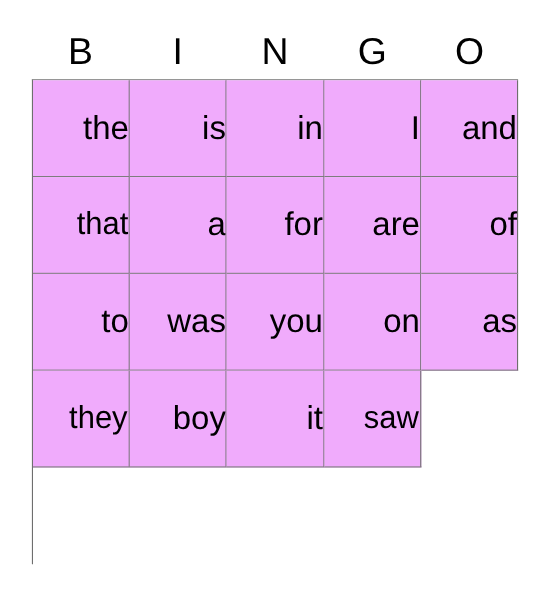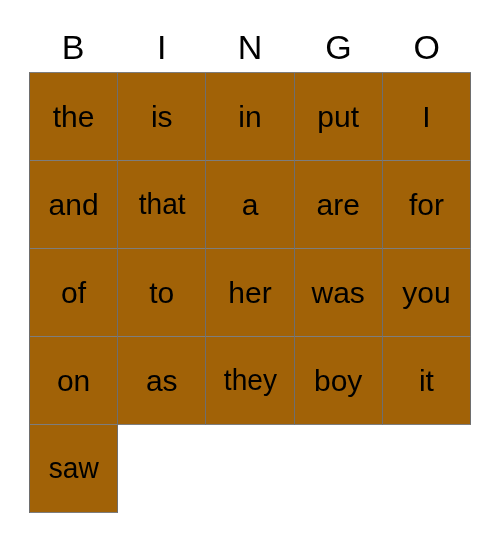--- a/index.html
+++ b/index.html
@@ -59,23 +59,23 @@
     grid-template-columns: repeat(5, 1fr);
     grid-template-rows: repeat(5, 1fr);
     background: #ffffff;
   }
   .cell {
     box-sizing: border-box;
     border-right: 1px solid #6e6e6e;
     border-bottom: 1px solid #7d7d7d;
     display: flex;
     align-items: center;
-    justify-content: center;
+    justify-content: flex-end;
     overflow: hidden;
-    background: #a16207;
+    background: #f0abfc;
   }
   .cell-text {
     font-size: 30px;
     line-height: 1;
     color: #000000;
     white-space: nowrap;
     text-align: center;
     display: block;
   }
   
@@ -106,52 +106,46 @@
     <div class="cell">
         <span class="cell-text">the</span>
       </div>
     <div class="cell">
         <span class="cell-text">is</span>
       </div>
     <div class="cell">
         <span class="cell-text">in</span>
       </div>
     <div class="cell">
-        <span class="cell-text">put</span>
-      </div>
-    <div class="cell">
         <span class="cell-text">I</span>
       </div>
 
     <div class="cell">
         <span class="cell-text">and</span>
       </div>
     <div class="cell">
         <span class="cell-text fit-tight">that</span>
       </div>
     <div class="cell">
         <span class="cell-text">a</span>
       </div>
 
     <div class="cell">
-        <span class="cell-text">are</span>
+        <span class="cell-text">for</span>
       </div>
     <div class="cell">
-        <span class="cell-text">for</span>
+        <span class="cell-text">are</span>
       </div>
     <div class="cell">
         <span class="cell-text">of</span>
       </div>
     <div class="cell">
         <span class="cell-text">to</span>
       </div>
 
-    <div class="cell">
-        <span class="cell-text">her</span>
-      </div>
     <div class="cell">
         <span class="cell-text">was</span>
       </div>
     <div class="cell">
         <span class="cell-text">you</span>
       </div>
     <div class="cell">
         <span class="cell-text">on</span>
       </div>
 

